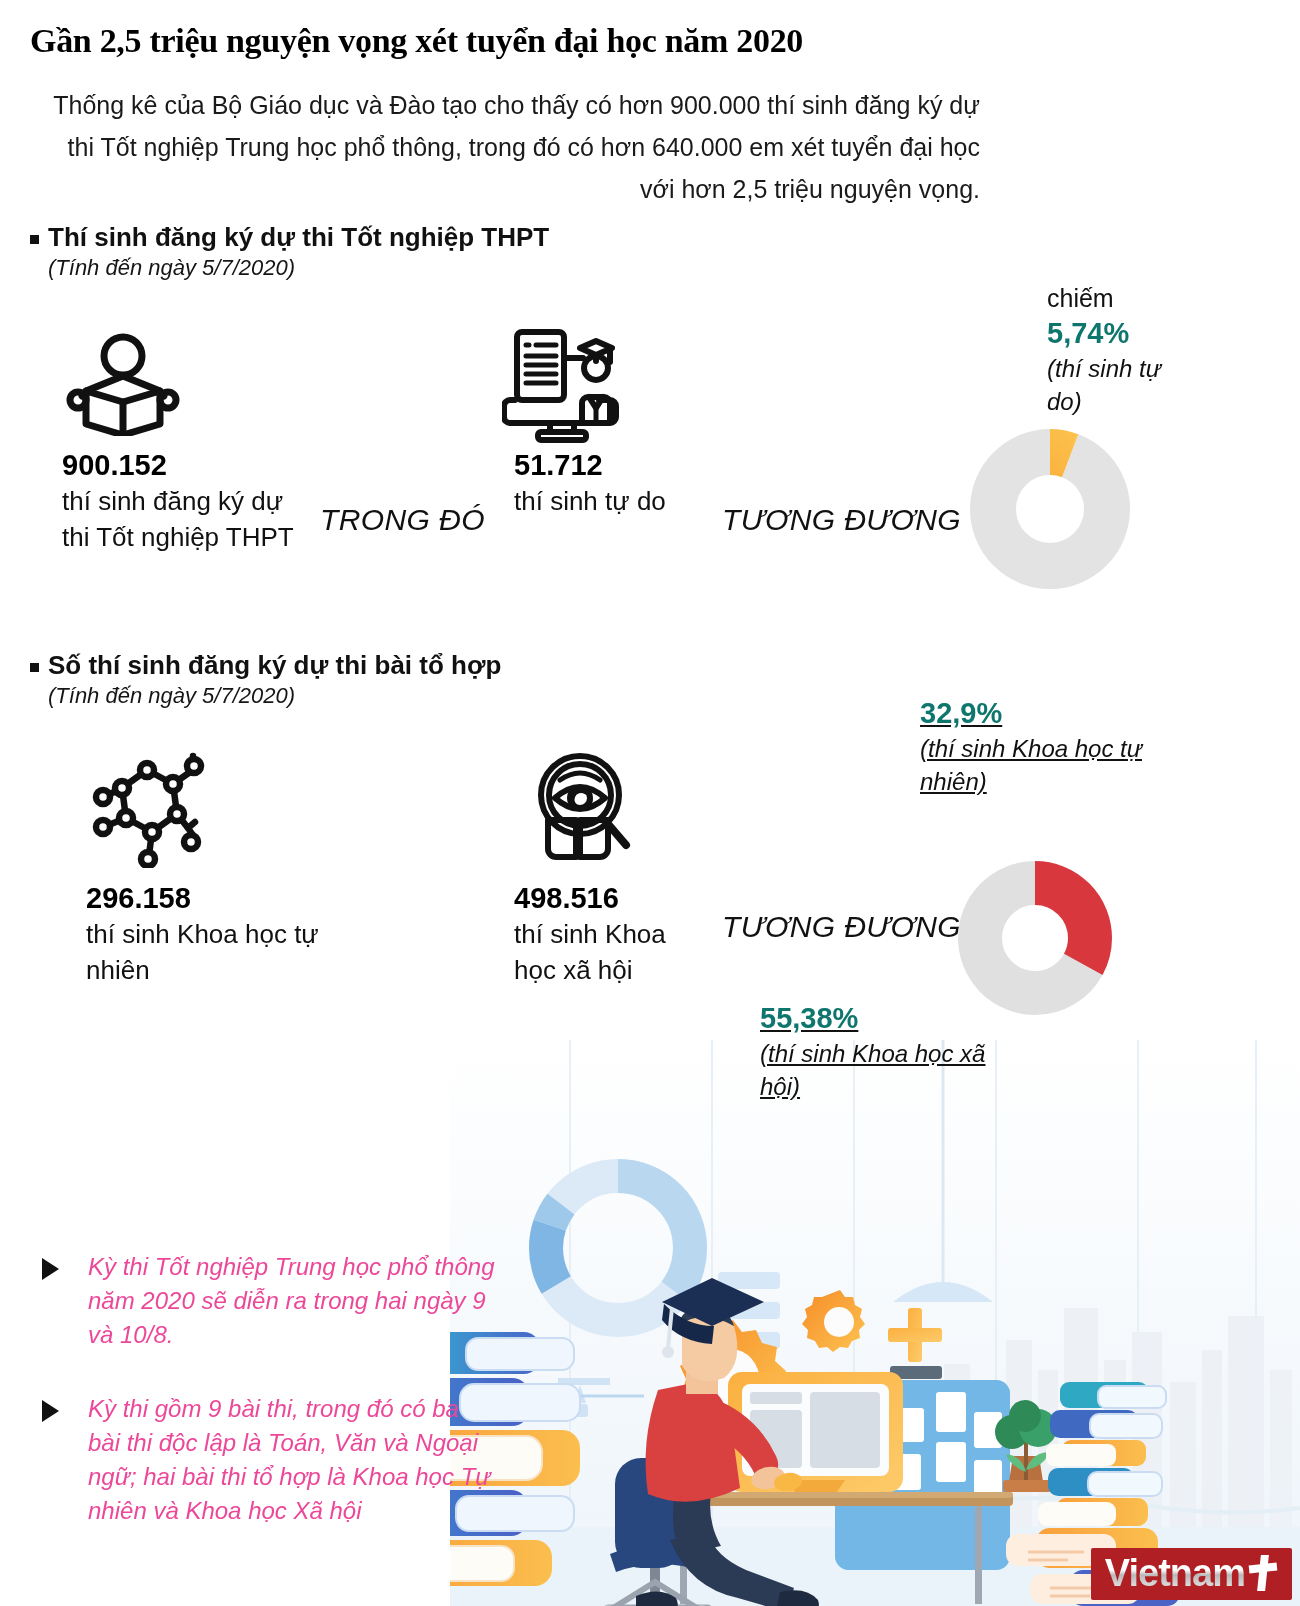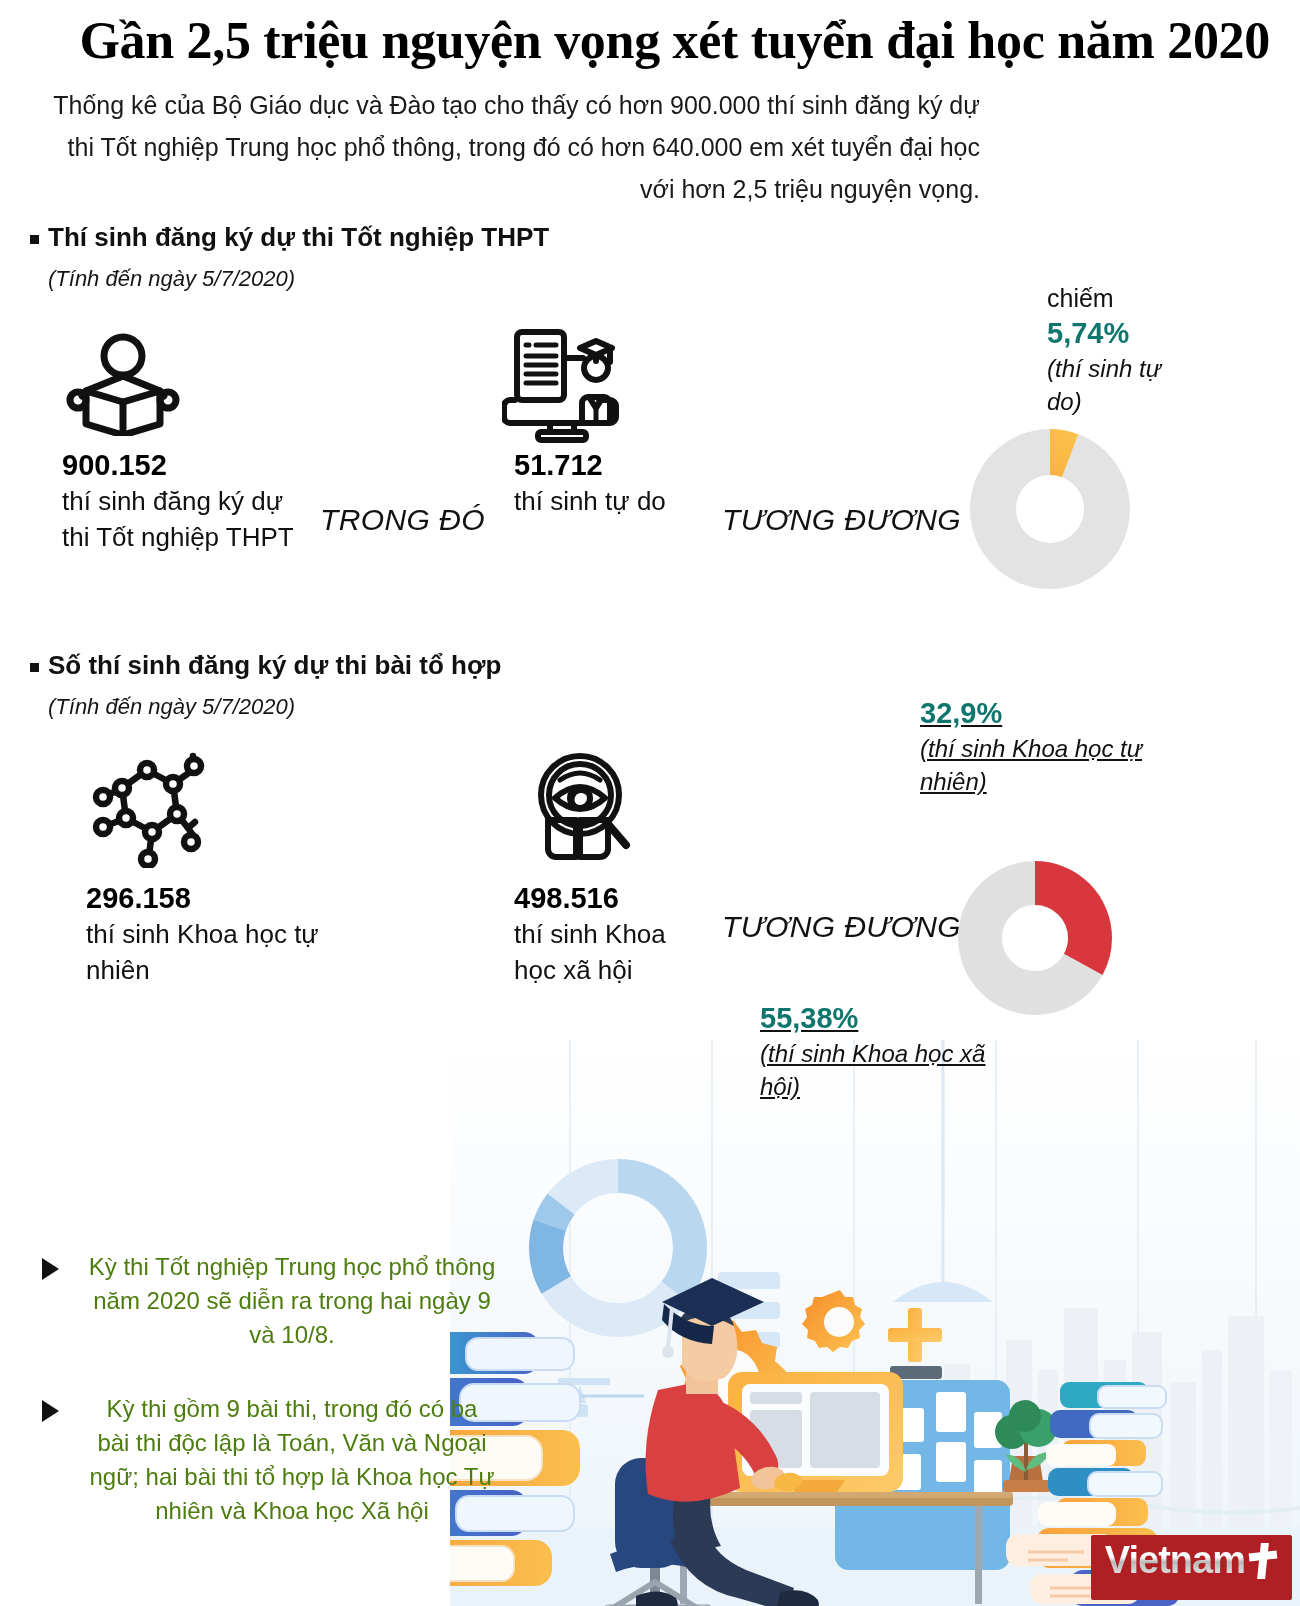--- a/index.html
+++ b/index.html
@@ -9,39 +9,39 @@
     font-family: "Liberation Sans", sans-serif;
     color: #121212;
     overflow: hidden;
   }
   #page { position: relative; width: 1300px; height: 1606px; background:#fff; }
 
   
   .title {
     position:absolute; left:30px; top:18px; width:1240px;
     font-family:"Liberation Serif", serif;
-    font-weight:700; font-size:52px; line-height:46px;
-    letter-spacing:-0.3px; color:#000;text-align:right;
+    font-weight:700; font-size:34px; line-height:46px;
+    letter-spacing:-0.3px; color:#000;
   }
   .intro {
     position:absolute; left:30px; top:84px; width:950px;
     font-size:25px; line-height:42px; color:#1a1a1a; font-weight:400;text-align:right;
   }
 
   
   .sec-head { position:absolute; }
   .sec-head .bullet {
     display:inline-block; width:9px; height:9px; background:#111;
     vertical-align:middle; margin-right:9px; margin-bottom:5px;
   }
   .sec-head .h {
     display:inline; font-weight:700; font-size:26px; color:#111;
   }
   .sec-head .sub {
-    display:block; margin-left:18px; margin-top:13px;
+    display:block; margin-left:18px; margin-top:2px;
     font-style:italic; font-size:22px; color:#151515;
   }
 
   
   .icon-box { position:absolute; }
   .stat { position:absolute; }
   .stat .num { font-weight:700; font-size:29px; line-height:36px; color:#000; }
   .stat .lbl { font-size:26px; line-height:36px; color:#111; font-weight:400; }
   .connector {
     position:absolute; font-style:italic; font-size:30px; color:#111;
@@ -58,31 +58,31 @@
 
   
   .foot-bullets { position:absolute; left:36px; top:1250px; width:460px; z-index:6; }
   .fb { position:relative; margin-bottom:40px; padding-left:52px; }
   .fb .tri {
     position:absolute; left:6px; top:8px; width:0; height:0;
     border-top:11px solid transparent; border-bottom:11px solid transparent;
     border-left:17px solid #111;
   }
   .fb .txt {
-    font-size:24px; line-height:34px; color:#4d7c0f; text-align:center;
+    font-style:italic; font-size:24px; line-height:34px; color:#ec4899; text-align:left;
   }
 
   
   #illus { position:absolute; left:450px; top:1040px; width:850px; height:566px; z-index:1; }
 
   
   .logo {
     position:absolute; right:8px; bottom:6px; z-index:9;
-    background:#B01F24; padding:5px 14px 20px 14px; border-radius:2px;
-    display:flex; align-items:center; gap:3px;
+    background:#B01F24; padding:5px 14px 7px 14px; border-radius:2px;
+    display:flex; align-items:flex-start; gap:3px;
   }
   .logo .lt {
     font-family:"Liberation Sans", sans-serif; font-weight:700; font-size:38px;
     letter-spacing:-1px; line-height:40px;
     background:linear-gradient(180deg,#ffffff 0%,#ffffff 42%,#b9b9b9 55%,#f2f2f2 100%);
     -webkit-background-clip:text; background-clip:text; color:transparent;
   }
   .logo .plus { position:relative; width:30px; height:38px; }
   .logo .plus:before, .logo .plus:after {
     content:""; position:absolute; background:#ffffff;

